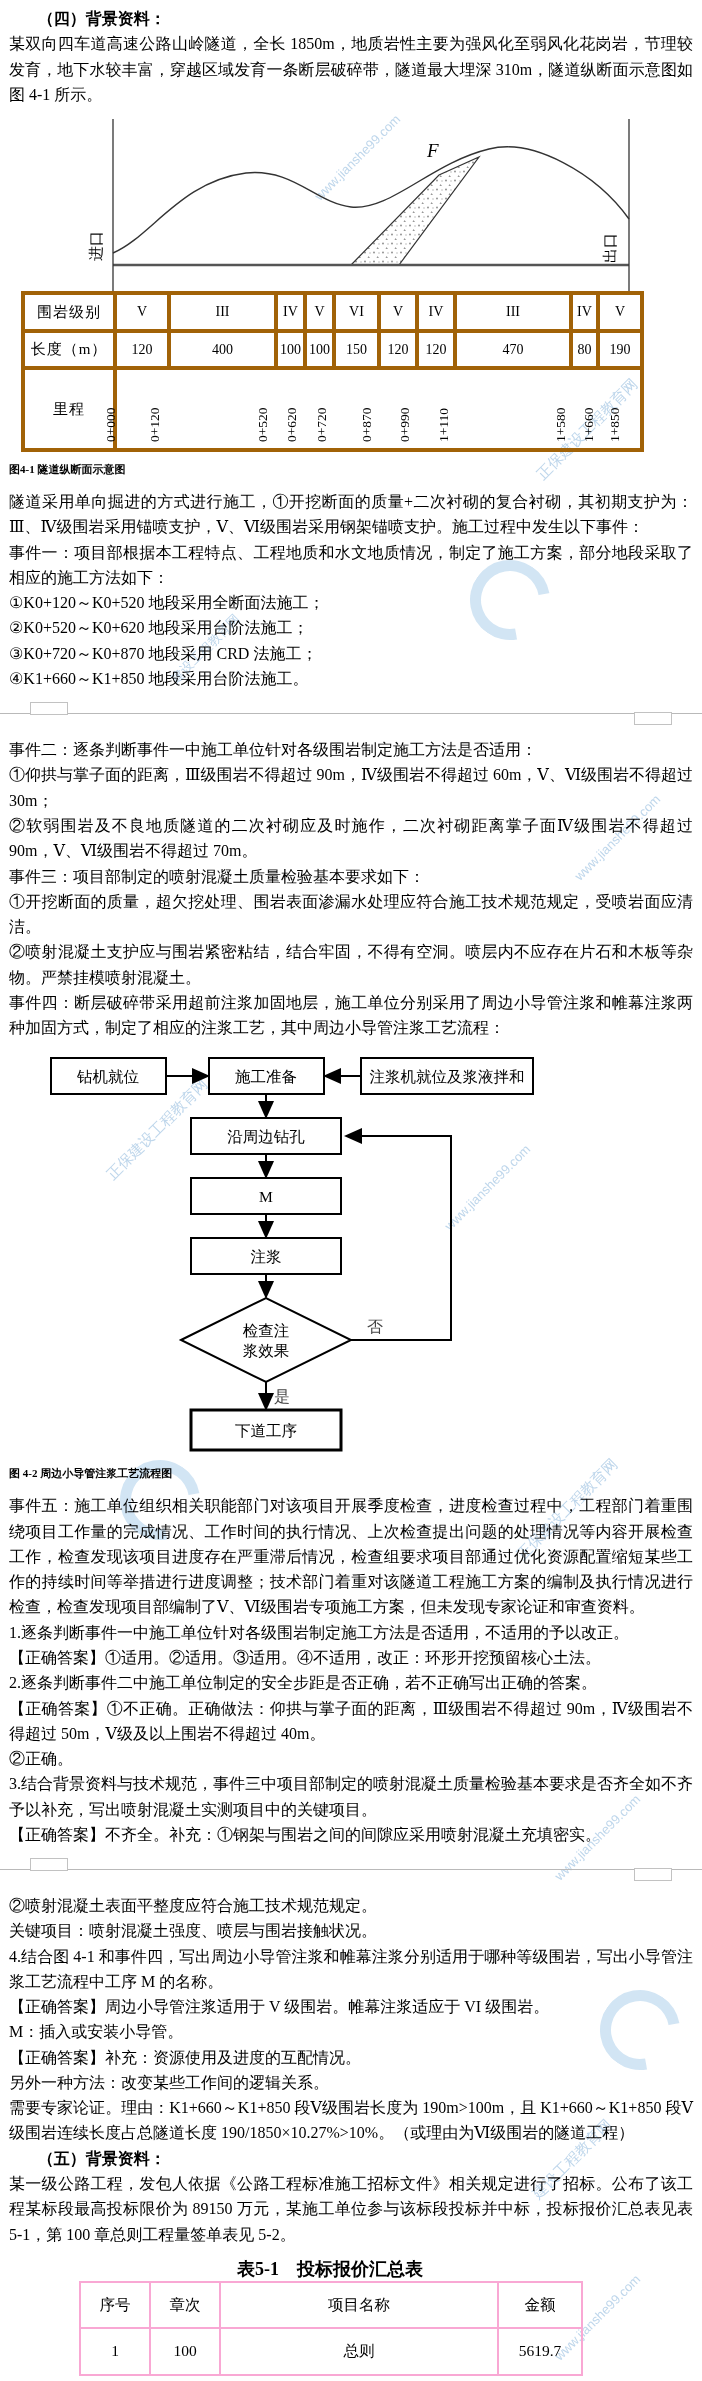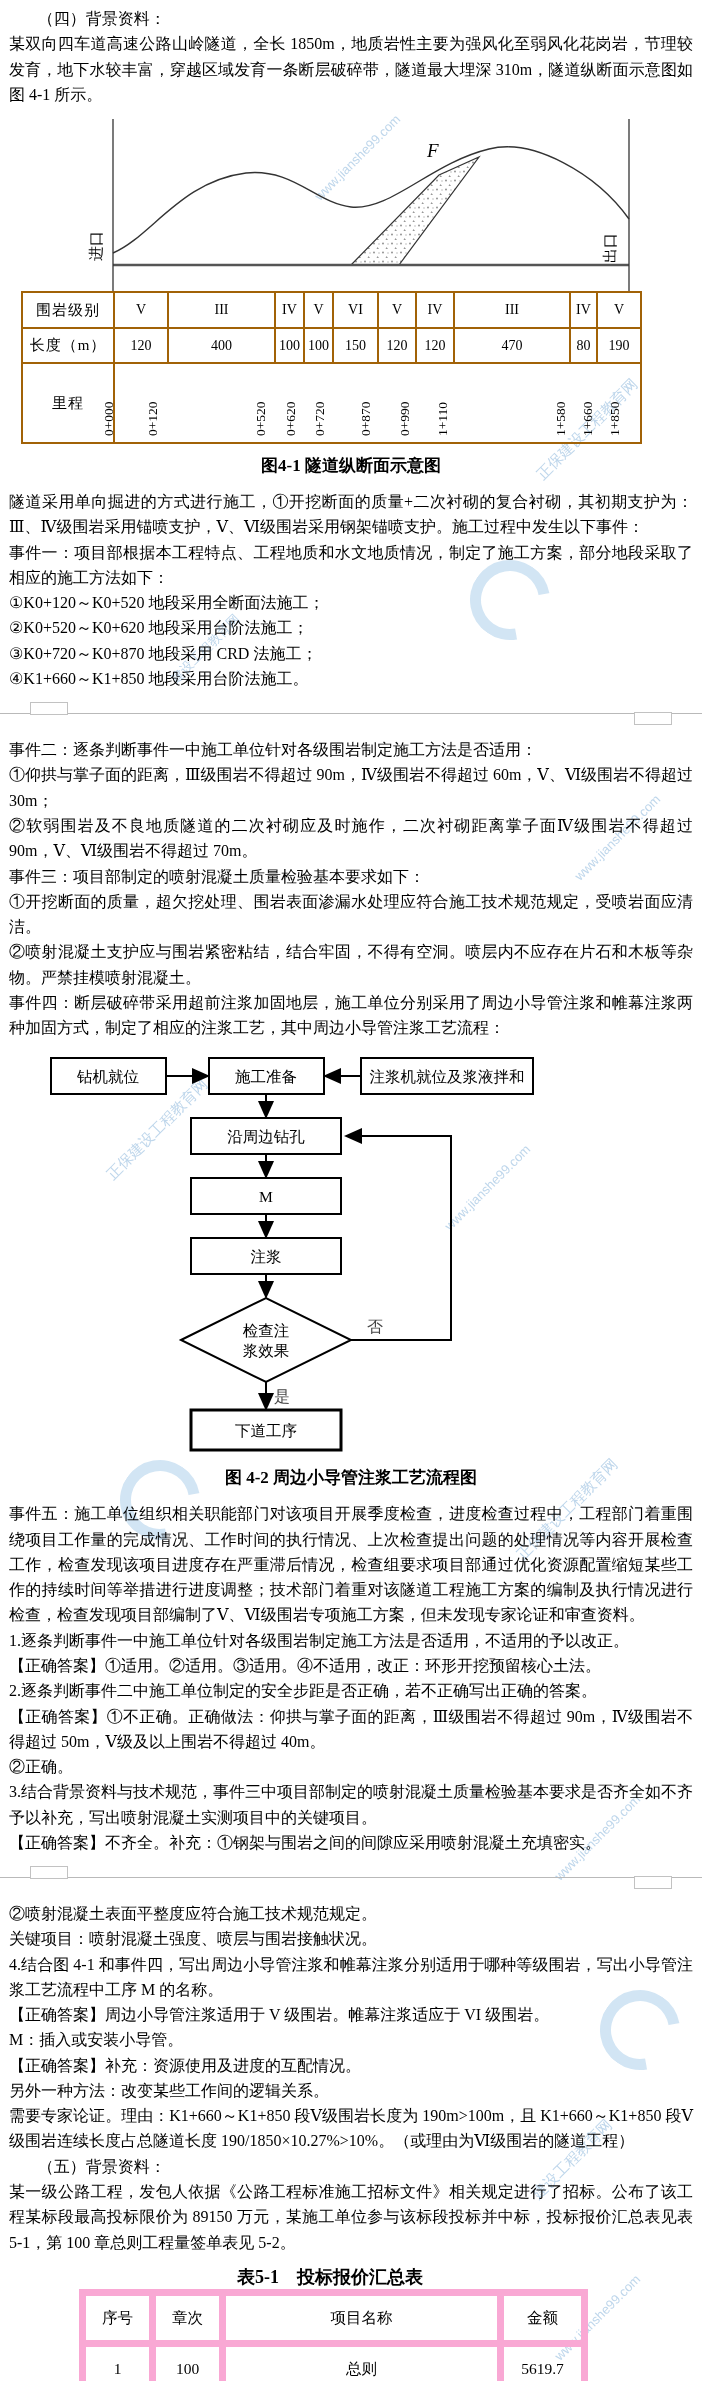--- a/index.html
+++ b/index.html
@@ -1,52 +1,52 @@
 <!DOCTYPE html>
 <html><head>
 <meta charset="utf-8">
 <style>
   html,body{margin:0;padding:0;background:#fff;}
   body{width:702px;font-family:"Liberation Serif","DejaVu Serif",serif;color:#000;}
   .page{position:relative;width:702px;box-sizing:border-box;padding:6px 9px 24px 9px;overflow:hidden;}
   .content{position:relative;z-index:1;}
   
   .para{font-size:16px;line-height:1.58;text-align:justify;margin:0;}
-  .head-indent{text-indent:1.8em;}
+  .head-indent{text-indent:1.8em;font-weight:bold;}
   
   .wm-layer{position:absolute;inset:0;z-index:0;pointer-events:none;}
   .wm{position:absolute;color:rgba(110,165,210,.45);font-size:13px;font-family:"Liberation Sans",sans-serif;white-space:nowrap;transform:rotate(-45deg);}
   .wm.big{font-size:15px;}
   .wm-logo{position:absolute;width:58px;height:58px;border:11px solid rgba(120,175,220,.33);border-right-color:transparent;border-radius:50%;transform:rotate(35deg);}
   
   .fig41{margin:8px 0 0 12px;}
   .fig41 svg{display:block;}
   table.rock{border-collapse:collapse;table-layout:fixed;width:609px;font-size:14px;}
-  table.rock td,table.rock th{border:2px solid #a16207;text-align:center;padding:0;font-weight:normal;}
+  table.rock td,table.rock th{border:4px solid #a16207;text-align:center;padding:0;font-weight:normal;}
   table.rock{border:2px solid #000;}
   table.rock .rowhead{font-size:15px;letter-spacing:1px;}
   table.rock tr.r1 td,table.rock tr.r1 th{height:34px;}
   table.rock tr.r2 td,table.rock tr.r2 th{height:33px;}
   td.mileage{position:relative;height:78px;}
   td.mileage .mk{position:absolute;bottom:6px;font-size:13.5px;white-space:nowrap;transform:rotate(-90deg);transform-origin:0 100%;}
-  .figcap{font-size:17px;font-weight:bold;text-align:center;margin:10px 0 12px 0;}
+  .figcap{font-size:11px;font-weight:bold;margin:10px 0 12px 0;}
   
   .pagebreak{position:relative;height:16px;margin:14px -9px 16px -9px;background:linear-gradient(#b9b9b9,#b9b9b9) center/100% 1px no-repeat;}
   .pagebreak::before{content:"";position:absolute;left:30px;top:-3px;width:36px;height:11px;border:1px solid #c2c2c2;background:#fff;}
   .pagebreak::after{content:"";position:absolute;right:30px;top:7px;width:36px;height:11px;border:1px solid #c2c2c2;background:#fff;}
   
   .flow{margin:12px 0 4px 22px;}
   .flow svg{display:block;}
   .flow text{font-size:15.5px;font-family:"Liberation Serif","DejaVu Serif",serif;}
   .flow .lbl{font-size:16px;fill:#444;}
   
   .t51wrap{margin:10px 0 0 70px;width:502px;}
   .t51title{font-size:18px;font-weight:bold;text-align:center;margin:6px 0 0 0;}
   table.t51{border-collapse:collapse;table-layout:fixed;width:502px;font-size:15.5px;border:2px solid #000;}
-  table.t51 td,table.t51 th{border:7px solid #f9a8d4;text-align:center;padding:11px 4px;font-weight:normal;line-height:1.45;}
+  table.t51 td,table.t51 th{border:2px solid #f9a8d4;text-align:center;padding:11px 4px;font-weight:normal;line-height:1.45;}
   table.t51 th{font-size:15.5px;}
 </style>
 </head>
 <body>
 
 <div class="page">
 
   <div class="wm-layer">
     <span class="wm" style="left:300px;top:150px;">www.jianshe99.com</span>
     <span class="wm big" style="left:520px;top:420px;">正保建设工程教育网</span>

